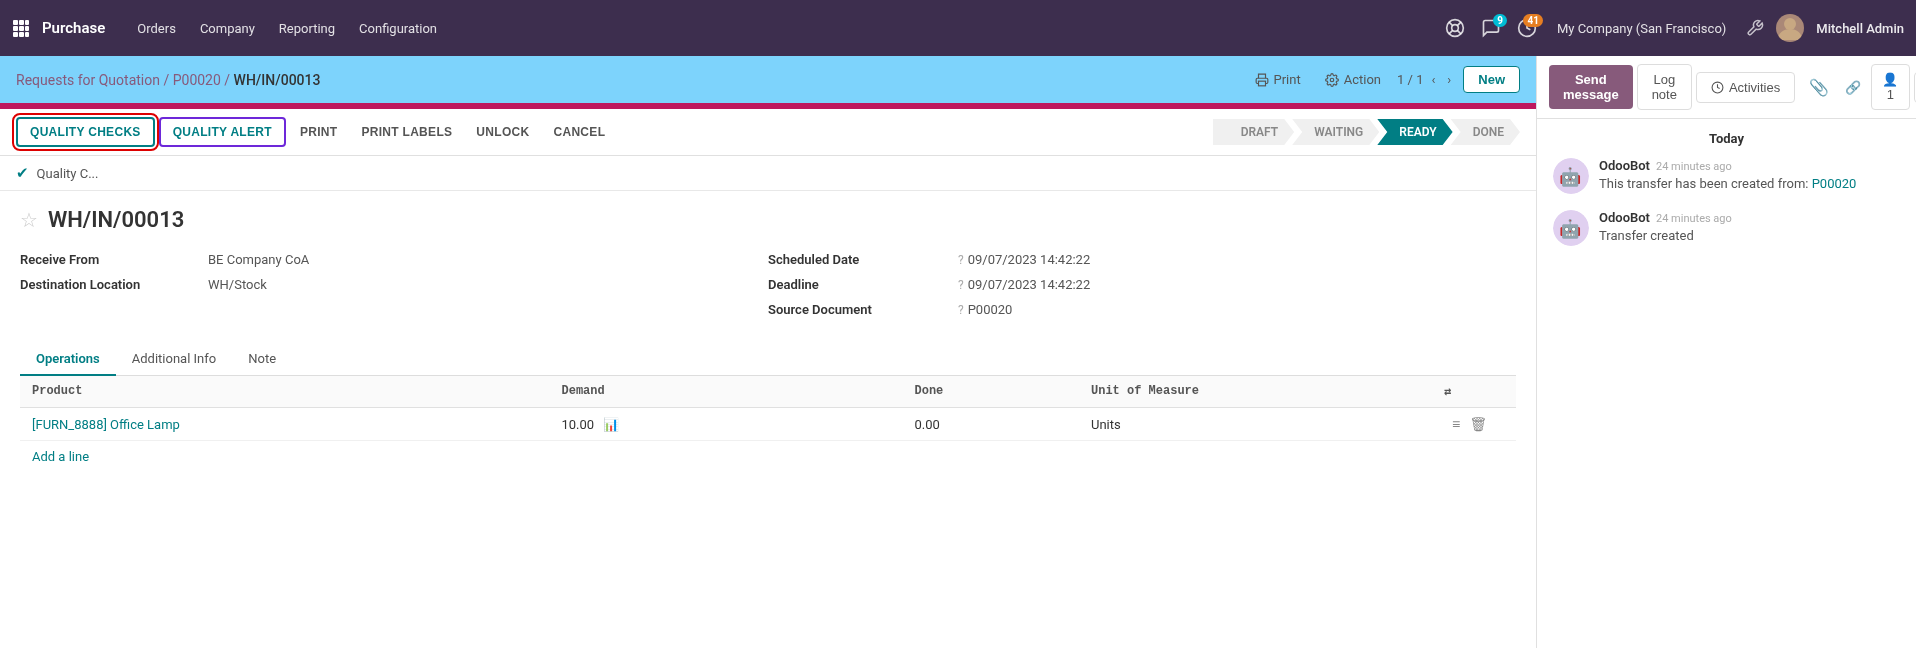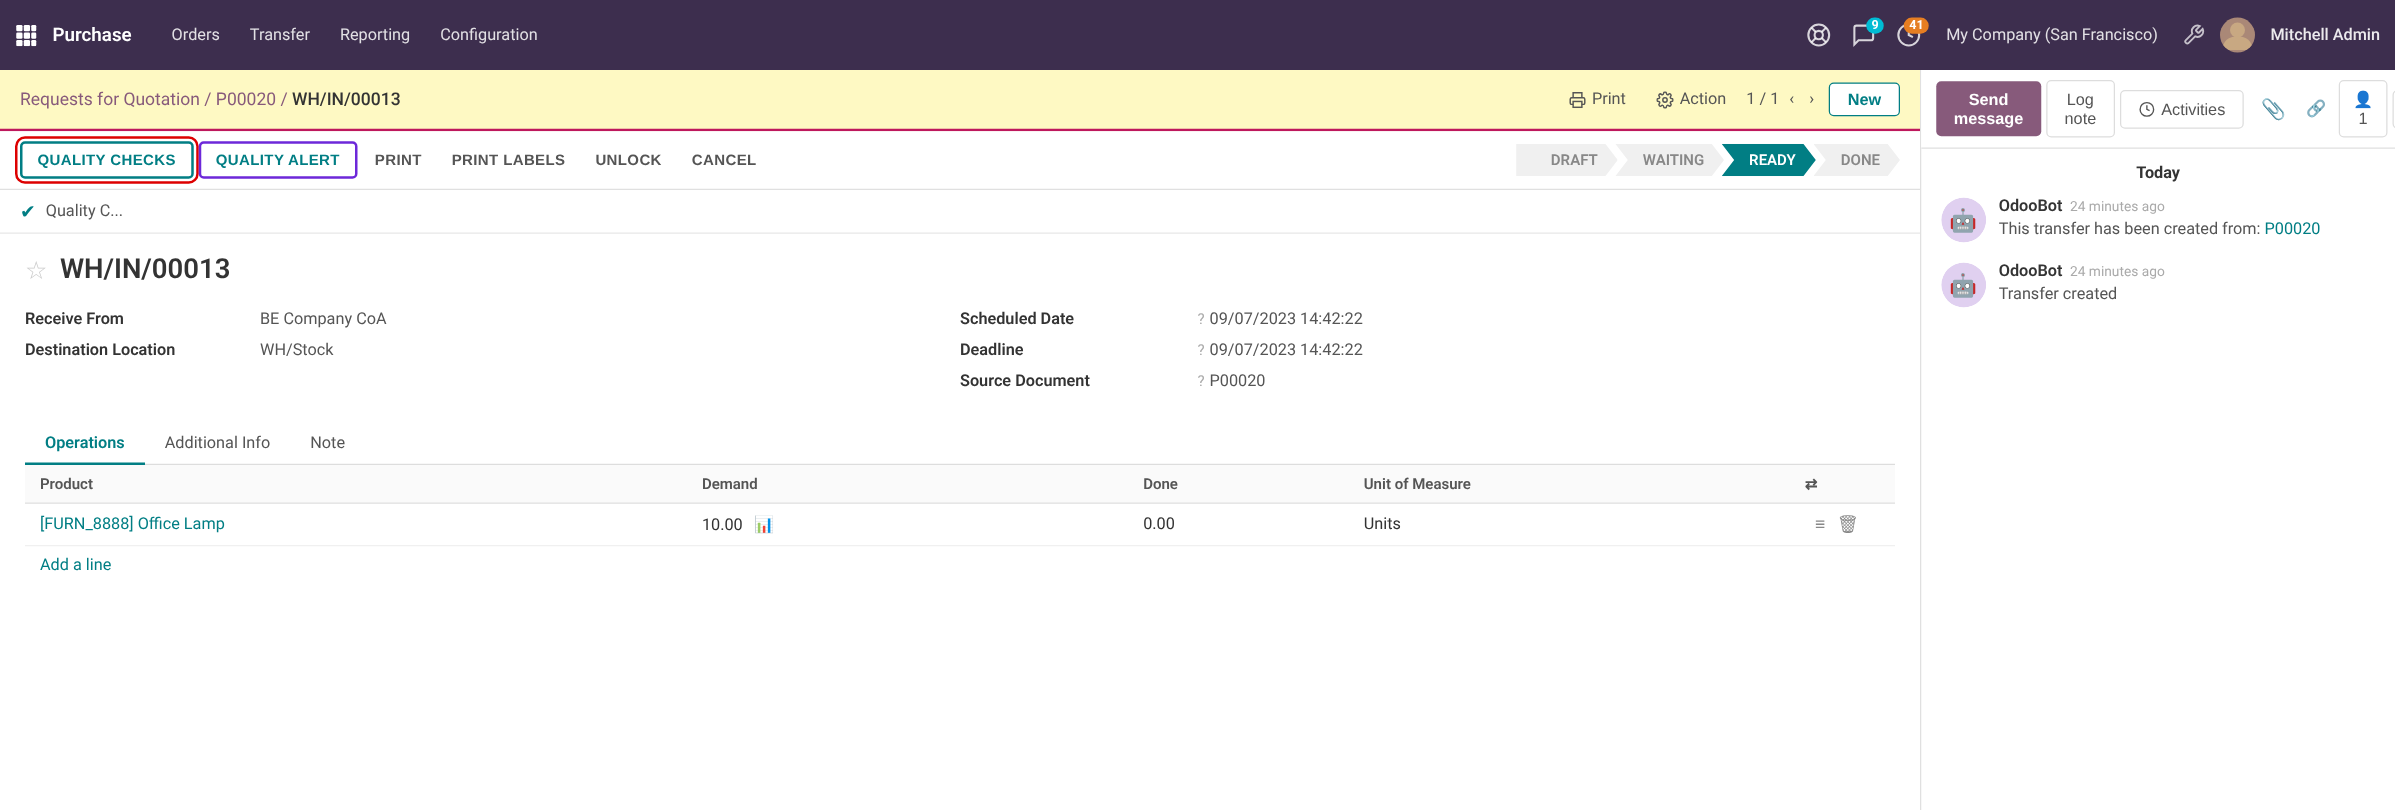--- a/index.html
+++ b/index.html
@@ -33,21 +33,21 @@
 
     
     .main-layout { display: flex; height: calc(100vh - 44px); }
 
     
     .content-area { flex: 1; overflow-y: auto; background: #fff; }
 
     
     .breadcrumb-bar {
       display: flex; align-items: center; padding: 10px 16px;
-      border-bottom: 2px solid #be185d; background: #fef9c3; gap: 8px;
+      border-bottom: 6px solid #be185d; background: #7dd3fc; gap: 8px;
     }
     .breadcrumb-text { font-size: 14px; color: #555; }
     .breadcrumb-text span { color: #875a7b; cursor: pointer; }
     .breadcrumb-actions { margin-left: auto; display: flex; align-items: center; gap: 8px; }
     .btn-icon-label { display: flex; align-items: center; gap: 5px; font-size: 13px; color: #555; cursor: pointer; padding: 4px 8px; }
     .pager { display: flex; align-items: center; gap: 4px; font-size: 13px; color: #555; }
     .pager-arrow { cursor: pointer; color: #555; padding: 2px 4px; }
     .btn-new {
       border: 1px solid #017e84; color: #017e84; background: #fff;
       padding: 5px 14px; border-radius: 4px; font-size: 13px; cursor: pointer; font-weight: 600;
@@ -111,21 +111,21 @@
       padding: 8px 16px; font-size: 13px; cursor: pointer; color: #555;
       border-bottom: 2px solid transparent; margin-bottom: -1px; text-align: center;
     }
     .tab.active { color: #017e84; border-bottom-color: #017e84; font-weight: 600; }
 
     
     .table-area { margin-top: 0; }
     .table-header {
       display: grid; grid-template-columns: 3fr 2fr 1fr 2fr 60px;
       padding: 8px 12px; border-bottom: 1px solid #e0e0e0;
-      font-weight: 600; font-size: 12px; color: #555; background: #fafafa;
+      font-weight: 600; font-size: 12px; color: #555; background: #fafafa; font-family: Liberation Mono, monospace;
     }
     .table-row {
       display: grid; grid-template-columns: 3fr 2fr 1fr 2fr 60px;
       padding: 8px 12px; border-bottom: 1px solid #f0f0f0; align-items: center;
     }
     .add-line { padding: 8px 12px; color: #017e84; cursor: pointer; font-size: 13px; }
     .row-icon { color: #888; cursor: pointer; font-size: 14px; margin-left: 8px; }
 
     
     .right-panel {
@@ -182,21 +182,21 @@
         <rect x="1" y="7" width="5" height="5" rx="1"></rect>
         <rect x="7" y="7" width="5" height="5" rx="1"></rect>
         <rect x="13" y="7" width="4" height="5" rx="1"></rect>
         <rect x="1" y="13" width="5" height="5" rx="1"></rect>
         <rect x="7" y="13" width="5" height="5" rx="1"></rect>
         <rect x="13" y="13" width="4" height="5" rx="1"></rect>
       </svg>
   </div>
   <span class="brand">Purchase</span>
   <span class="nav-item">Orders</span>
-  <span class="nav-item">Transfer</span>
+  <span class="nav-item">Company</span>
   <span class="nav-item">Reporting</span>
   <span class="nav-item">Configuration</span>
   <div class="spacer"></div>
   <div class="icon-btn">
     <svg width="20" height="20" viewBox="0 0 24 24" fill="none" stroke="rgba(255,255,255,0.8)" stroke-width="2">
         <circle cx="12" cy="12" r="10"></circle>
         <circle cx="12" cy="12" r="4"></circle>
         <line x1="4.93" y1="4.93" x2="9.17" y2="9.17"></line>
         <line x1="14.83" y1="14.83" x2="19.07" y2="19.07"></line>
         <line x1="14.83" y1="9.17" x2="19.07" y2="4.93"></line>

